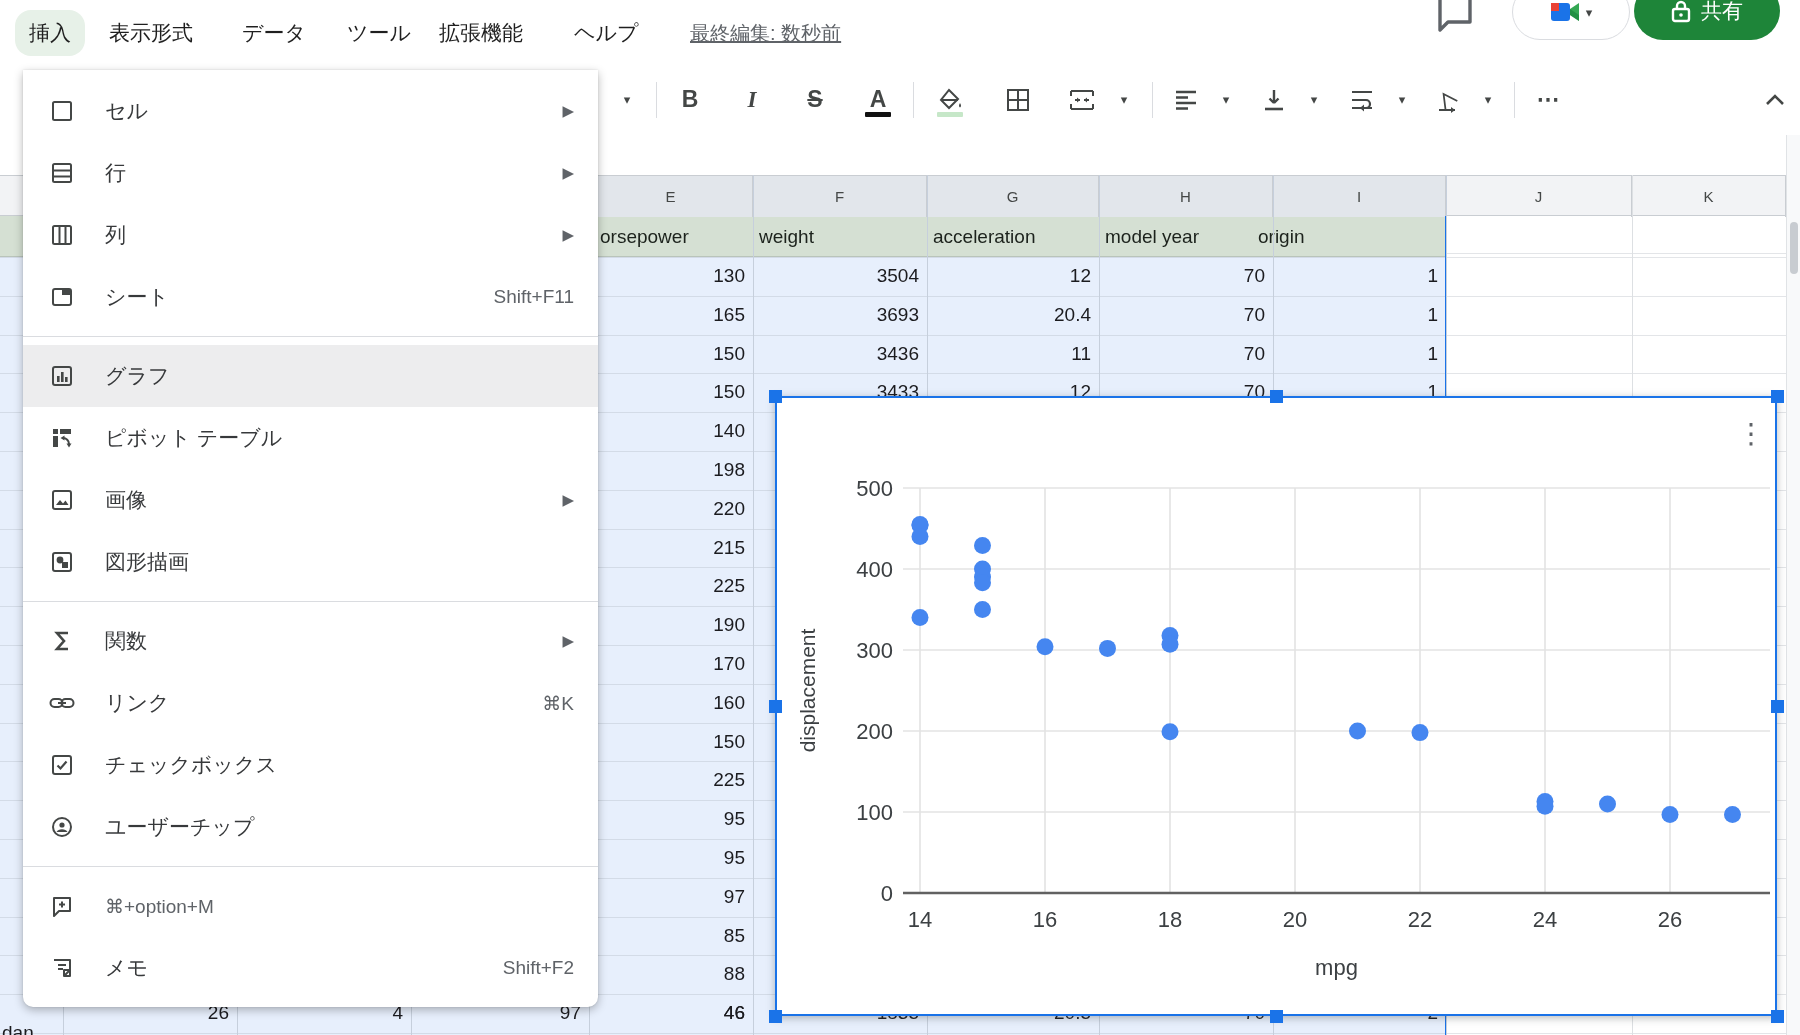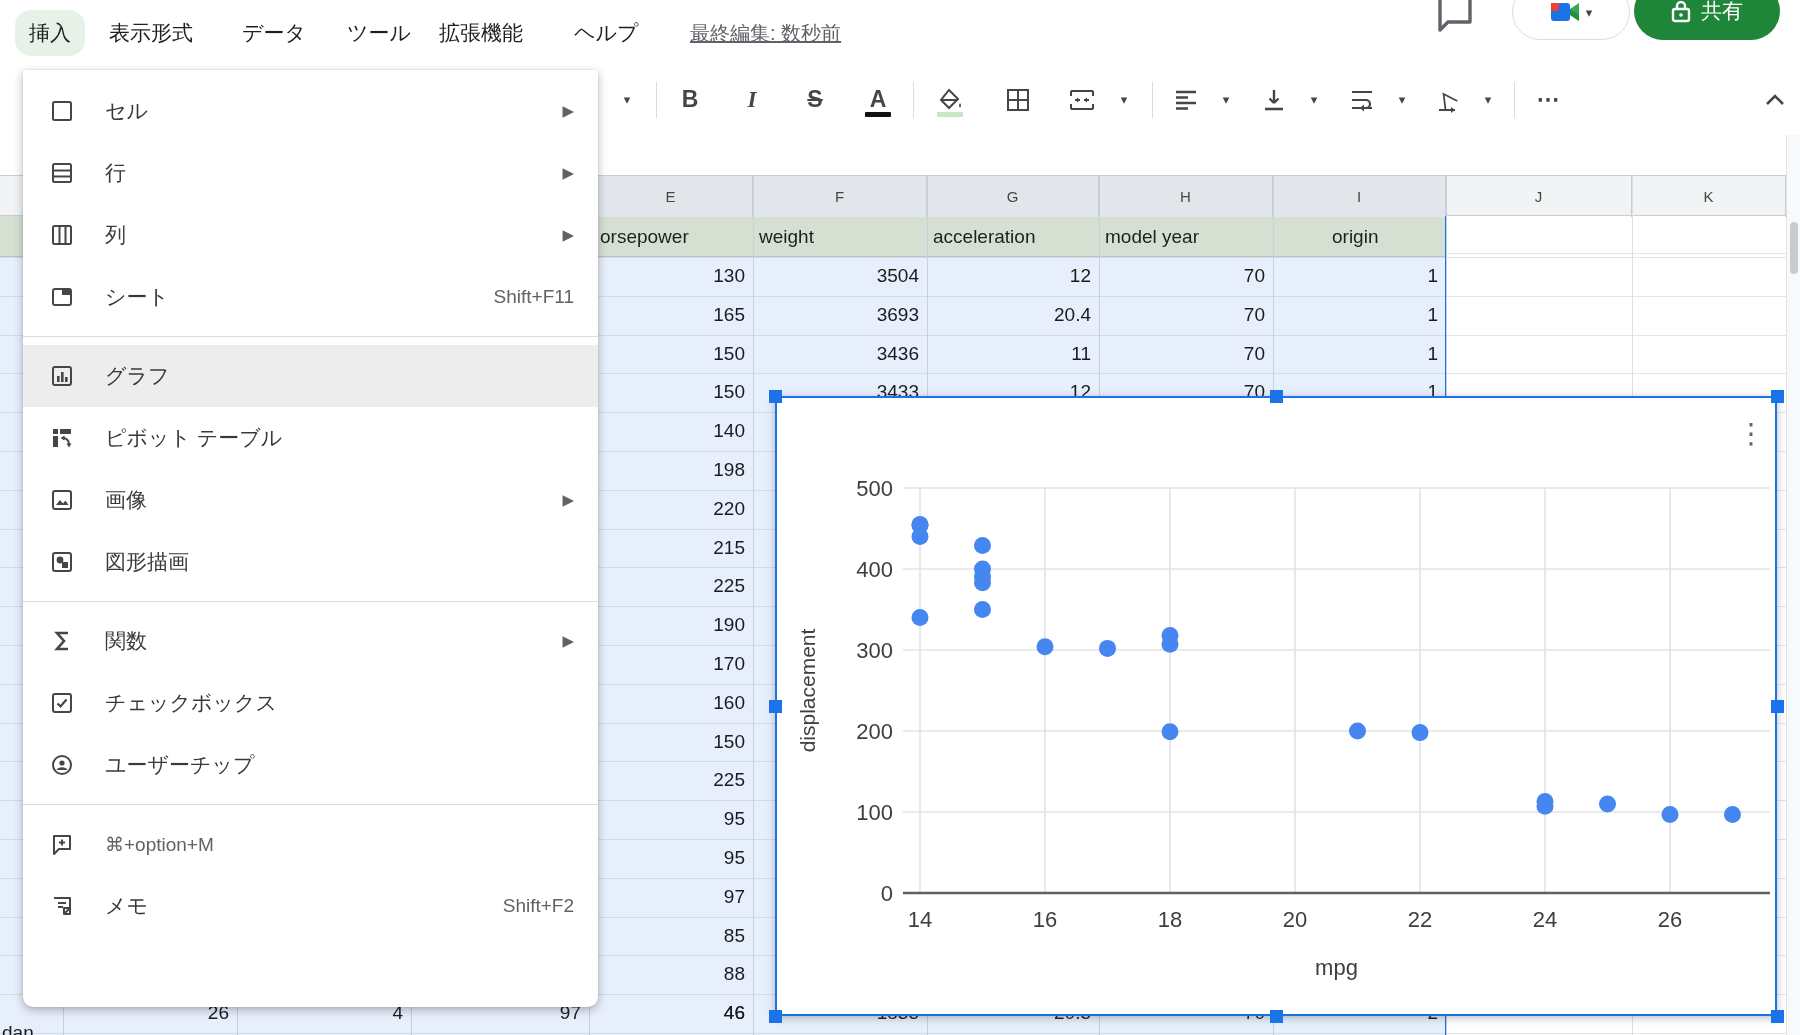--- a/index.html
+++ b/index.html
@@ -229,21 +229,21 @@
         <div class="col-cell sel" style="left: 1099px; width: 174px;">H</div>
         <div class="col-cell sel" style="left: 1273px; width: 173px;">I</div>
         <div class="col-cell" style="left: 1446px; width: 186px;">J</div>
         <div class="col-cell" style="left: 1632px; width: 154px;">K</div>
       </div>
     <div id="cells">
         <div class="fieldv" style="left: 600px; width: 150px; top: 81px;">orsepower</div>
         <div class="fieldv" style="left: 759px; width: 160px; top: 81px;">weight</div>
         <div class="fieldv" style="left: 933px; width: 158px; top: 81px;">acceleration</div>
         <div class="fieldv" style="left: 1105px; width: 160px; top: 81px;">model year</div>
-        <div class="fieldv" style="left: 1332px; width: 159px; top: 81px;">origin</div>
+        <div class="fieldv" style="left: 1258px; width: 159px; top: 81px;">origin</div>
         <div class="cellv" style="left: 595px; width: 150px; top: 122px;">130</div>
         <div class="cellv" style="left: 595px; width: 150px; top: 160.8px;">165</div>
         <div class="cellv" style="left: 595px; width: 150px; top: 199.6px;">150</div>
         <div class="cellv" style="left: 595px; width: 150px; top: 238.4px;">150</div>
         <div class="cellv" style="left: 595px; width: 150px; top: 277.2px;">140</div>
         <div class="cellv" style="left: 595px; width: 150px; top: 316px;">198</div>
         <div class="cellv" style="left: 595px; width: 150px; top: 354.8px;">220</div>
         <div class="cellv" style="left: 595px; width: 150px; top: 393.6px;">215</div>
         <div class="cellv" style="left: 595px; width: 150px; top: 432.4px;">225</div>
         <div class="cellv" style="left: 595px; width: 150px; top: 471.2px;">190</div>
@@ -449,20 +449,31 @@
         <span class="mi-icon">
           <svg width="24" height="24" viewBox="0 0 24 24">
             <path d="M18 4 H7 l7 8 -7 8 h11" fill="none" stroke="#444746" stroke-width="2.6"></path>
           </svg>
         </span>
         <span class="mi-label">関数</span>
         <span class="mi-arrow">▶</span>
       </div>
       <div class="menu-item">
         <span class="mi-icon">
+          <svg width="26" height="24" viewBox="0 0 26 24">
+            <rect x="1.5" y="8" width="12" height="8" rx="4" fill="none" stroke="#444746" stroke-width="2"></rect>
+            <rect x="12.5" y="8" width="12" height="8" rx="4" fill="none" stroke="#444746" stroke-width="2"></rect>
+            <path d="M9 12 h8" stroke="#444746" stroke-width="2"></path>
+          </svg>
+        </span>
+        <span class="mi-label">リンク</span>
+        <span class="mi-shortcut">⌘K</span>
+      </div>
+      <div class="menu-item">
+        <span class="mi-icon">
           <svg width="24" height="24" viewBox="0 0 24 24">
             <rect x="3" y="3" width="18" height="18" rx="2" fill="none" stroke="#444746" stroke-width="2"></rect>
             <path d="M7.5 12.5 l3 3 6 -7" fill="none" stroke="#444746" stroke-width="2.2"></path>
           </svg>
         </span>
         <span class="mi-label">チェックボックス</span>
       </div>
       <div class="menu-item">
         <span class="mi-icon">
           <svg width="24" height="24" viewBox="0 0 24 24">

